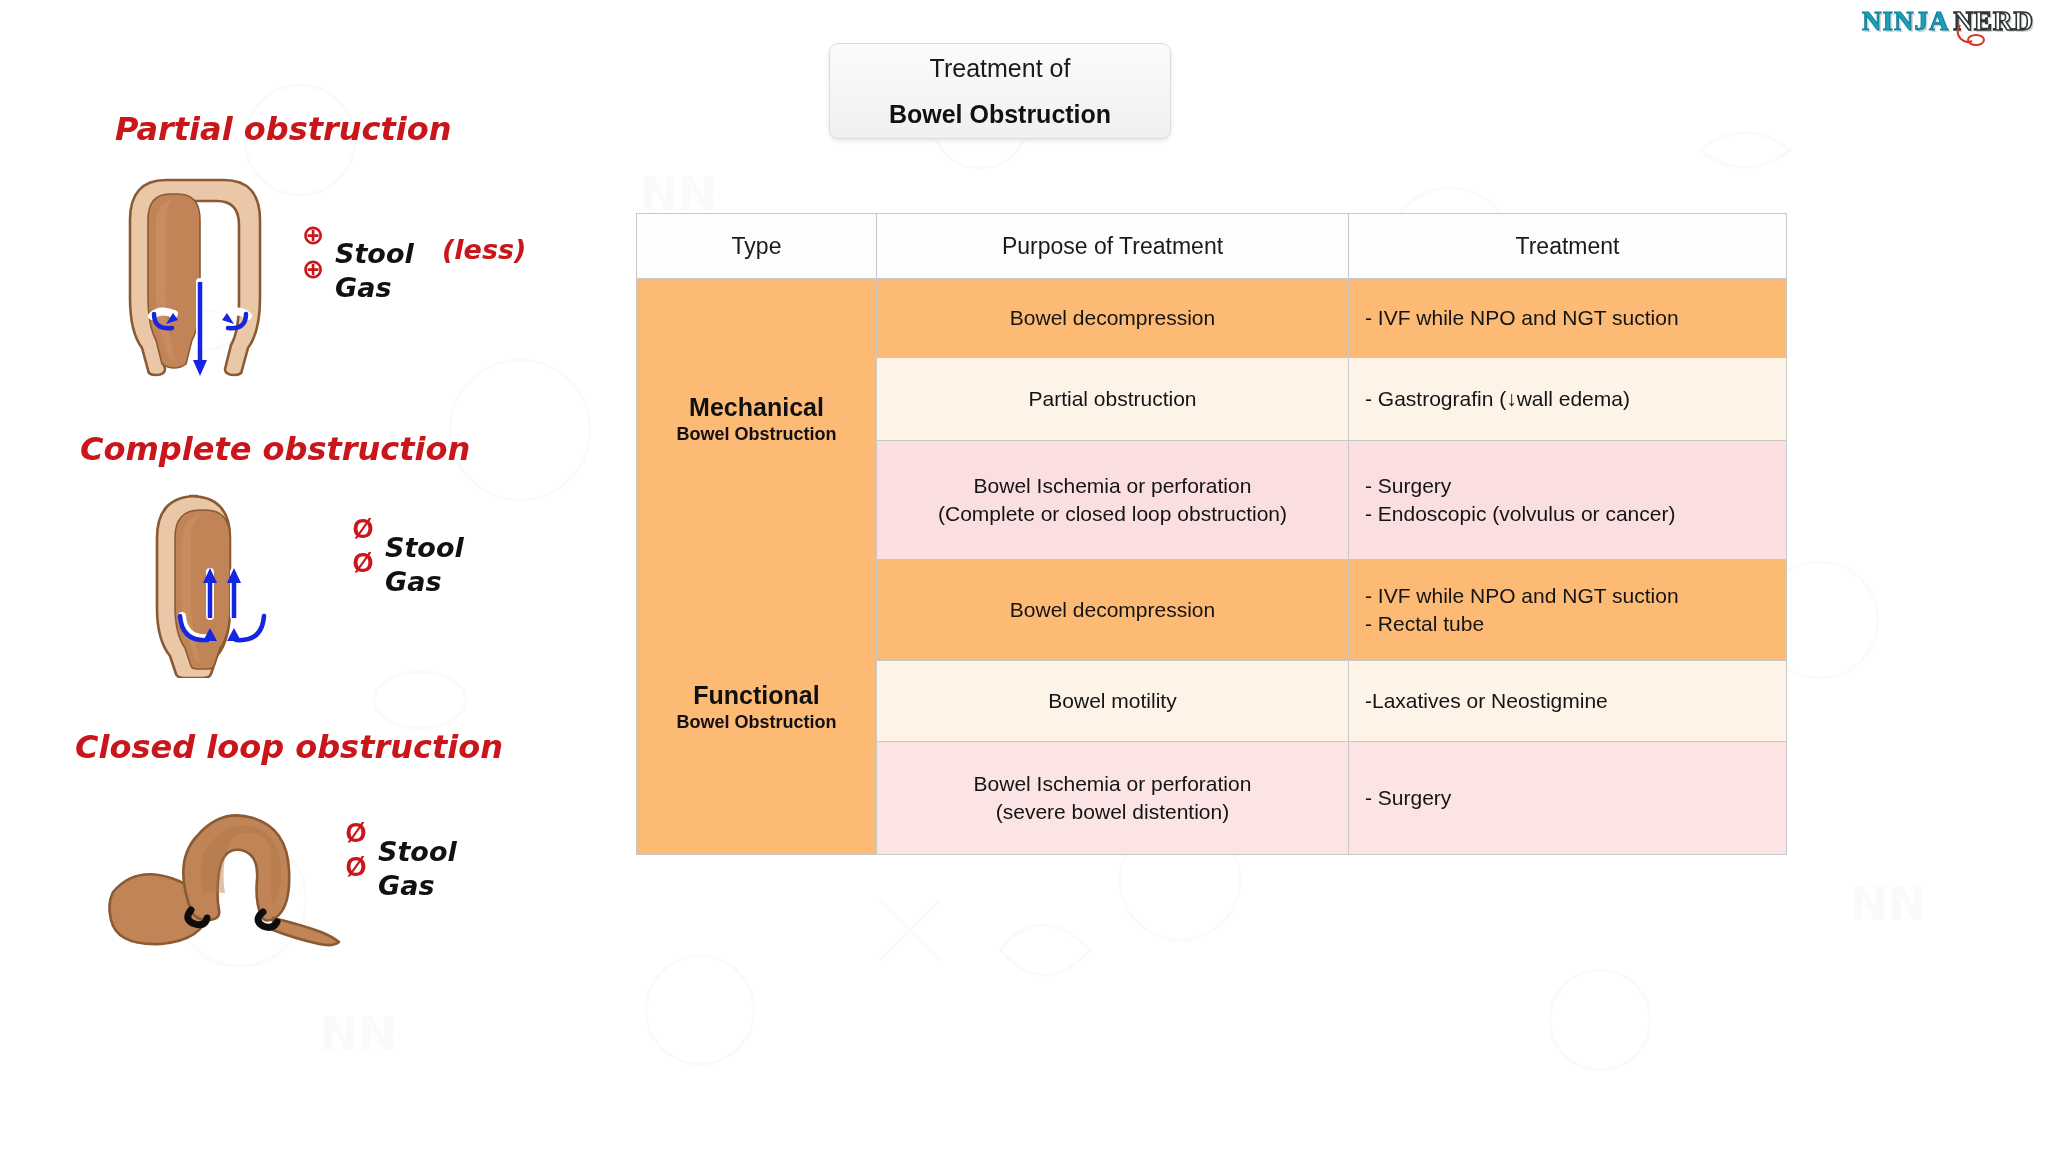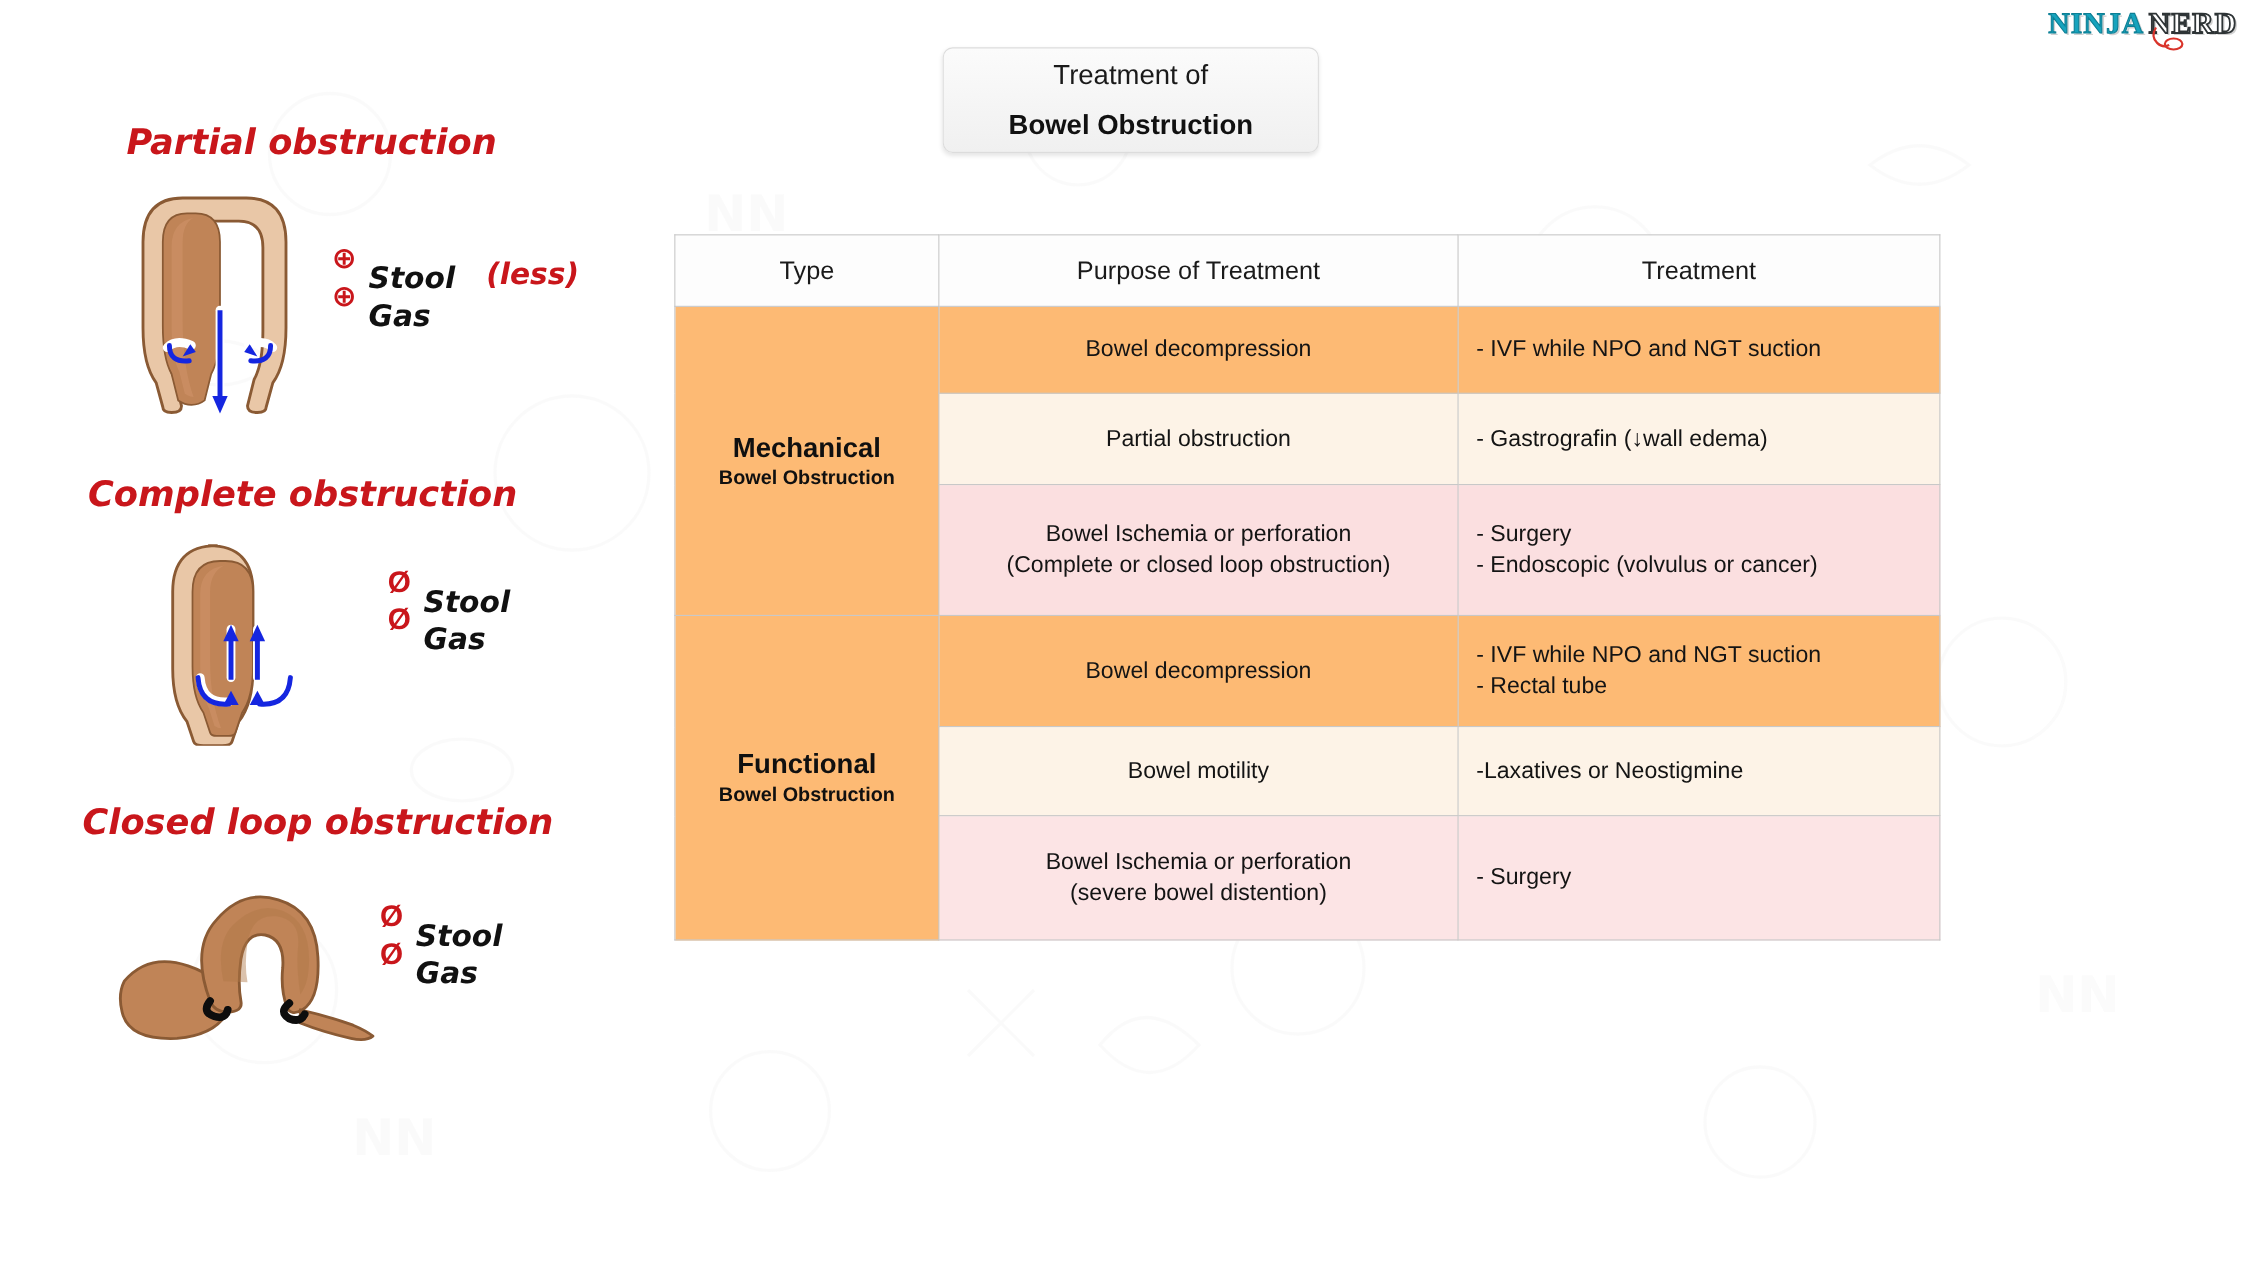--- a/index.html
+++ b/index.html
@@ -16,34 +16,34 @@
   
   #logo{position:absolute;right:14px;top:6px;z-index:30;
         font-family:Liberation Serif, serif;}
   .logo-ninja{font-size:27px;font-weight:bold;letter-spacing:1px;color:#16a3bd;
      -webkit-text-stroke:1px #0d7f95;text-shadow:2px 2px 0 rgba(0,0,0,.18);}
   .logo-nerd{font-size:27px;font-weight:bold;letter-spacing:1px;color:#ffffff;
      -webkit-text-stroke:1.6px #2e3436;text-shadow:2px 2px 0 rgba(0,0,0,.18);}
 
   
   #title-card{
-    position:absolute;left:857px;top:43px;width:340px;height:94px;
+    position:absolute;left:829px;top:43px;width:340px;height:94px;
     background:linear-gradient(#fbfbfb,#f0f0f0);
     border:1px solid #dcdcdc;border-radius:9px;
     box-shadow:0 2px 4px rgba(0,0,0,.10);
     display:flex;flex-direction:column;align-items:center;justify-content:center;
     z-index:10;
     gap:16px;
   }
   #title-line1{font-size:25px;color:#1a1a1a;line-height:1.22;}
   #title-line2{font-size:25px;color:#111;font-weight:bold;line-height:1.22;}
 
   
   #table{
-    position:absolute;left:613px;top:213px;width:1150px;
+    position:absolute;left:636px;top:213px;width:1150px;
     border-collapse:collapse;border-spacing:0;z-index:10;
     table-layout:fixed;
   }
   #table td{border:1px solid #c8c8c8;vertical-align:middle;}
   .col-type{width:240px;}
   .col-purpose{width:472px;}
   .col-treat{width:438px;}
 
   .th{
     background:#fdfdfd;height:62px;text-align:center;

